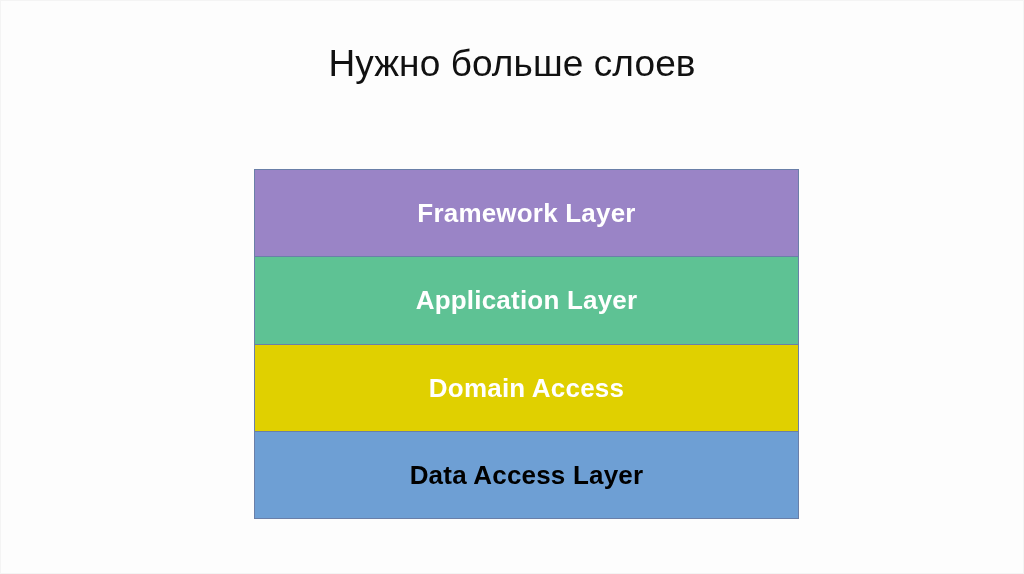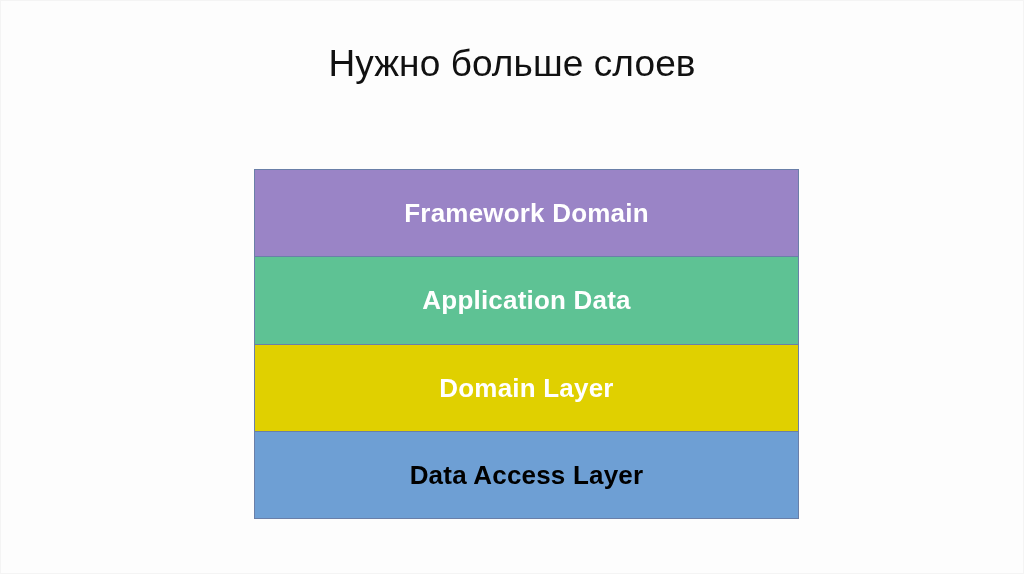--- a/index.html
+++ b/index.html
@@ -75,29 +75,29 @@
 </head>
 <body>
 
 <div class="slide" style="background: rgb(253, 253, 253);">
 
   <div class="slide-title" style="color: rgb(17, 17, 17);">Нужно больше слоев</div>
 
   <div class="layer-stack">
 
     <div class="layer-band" style="background: rgb(154, 132, 198); border-color: rgb(106, 127, 168);">
-      <span class="layer-label" style="color: rgb(255, 255, 255);">Framework Domain</span>
+      <span class="layer-label" style="color: rgb(255, 255, 255);">Framework Layer</span>
     </div>
 
     <div class="layer-band" style="background: rgb(94, 194, 148); border-color: rgb(106, 127, 168);">
-      <span class="layer-label" style="color: rgb(255, 255, 255);">Application Data</span>
+      <span class="layer-label" style="color: rgb(255, 255, 255);">Application Layer</span>
     </div>
 
     <div class="layer-band" style="background: rgb(224, 208, 0); border-color: rgb(106, 127, 168);">
-      <span class="layer-label" style="color: rgb(255, 255, 255);">Domain Layer</span>
+      <span class="layer-label" style="color: rgb(255, 255, 255);">Domain Access</span>
     </div>
 
     <div class="layer-band" style="background: rgb(110, 159, 212); border-color: rgb(106, 127, 168);">
       <span class="layer-label" style="color: #000000;">Data Access Layer</span>
     </div>
 
   </div>
 </div>
 
 </body></html>

